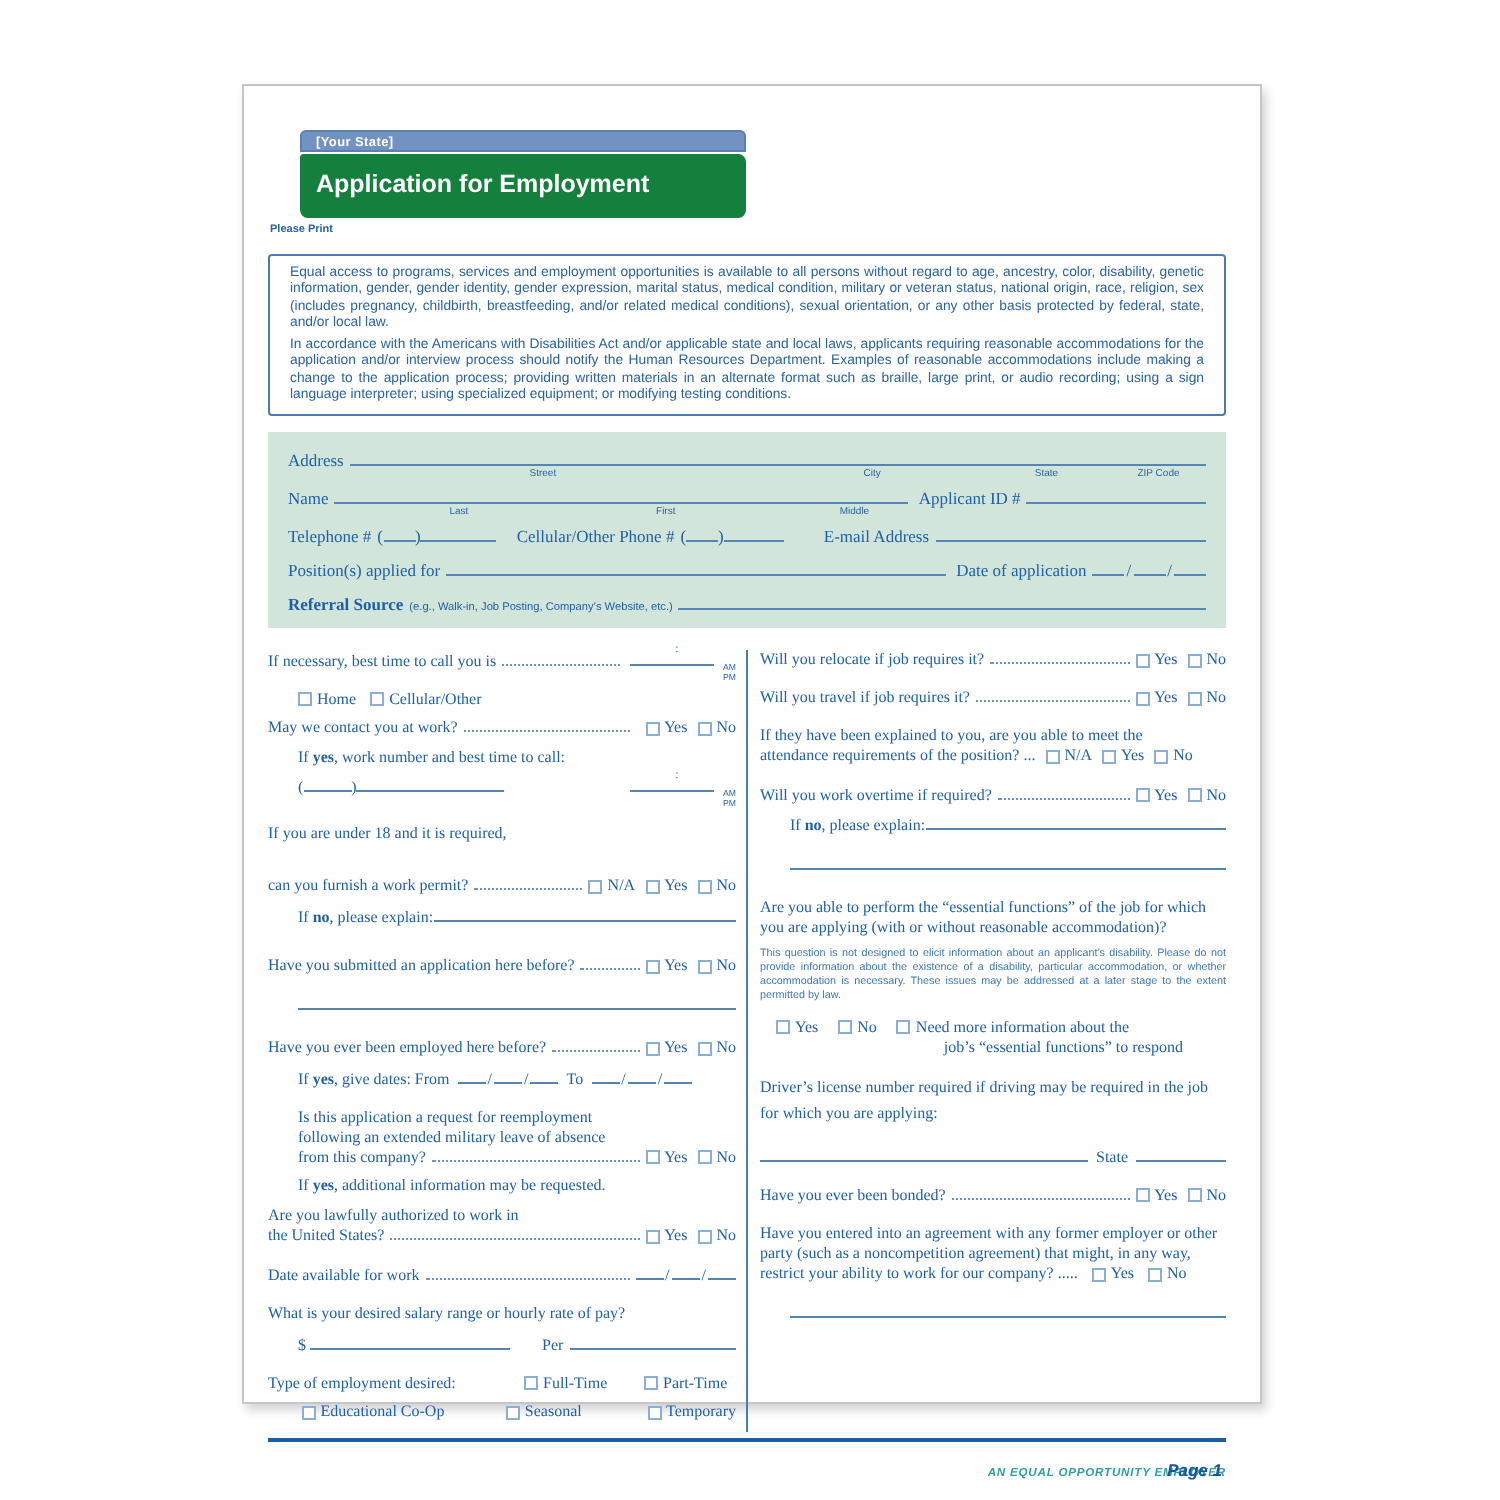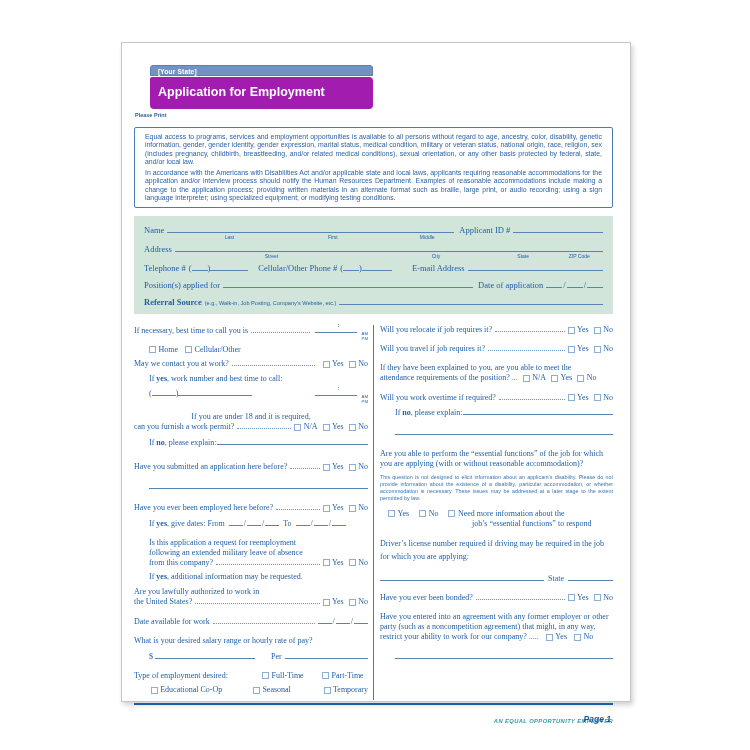--- a/index.html
+++ b/index.html
@@ -11,21 +11,21 @@
     padding:22px 17px 0 12px;
   }
   
   .state-bar {
     width:223px; height:11px; background:#7292c2; border-radius:3px 3px 0 0;
     color:#ffffff; font-family:"Liberation Sans", sans-serif; font-weight:bold;
     font-size:6.5px; line-height:11px; padding-left:7px; letter-spacing:0.2px;
     border:1px solid #5d7fb4; margin-left:16px;
   }
   .title-bar {
-    width:223px; height:32px; background:#a21caf; border-radius:2px 4px 4px 4px;
+    width:223px; height:32px; background:#15803d; border-radius:2px 4px 4px 4px;
     color:#ffffff; font-family:"Liberation Sans", sans-serif; font-weight:bold;
     font-size:12.5px; line-height:30px; padding-left:8px; margin-left:16px; margin-top:1px;
   }
   .please-print {
     font-family:"Liberation Sans", sans-serif; font-weight:bold; color:#2a62a6;
     font-size:5.5px; margin:3px 0 0 1px;
   }
   
   .intro-box {
     margin-top:9px; border:1.5px solid #4a7cb0; border-radius:2px;
@@ -82,37 +82,37 @@
   <div class="title-bar">Application for Employment</div>
   <div class="please-print">Please Print</div>
 
   <div class="intro-box">
     <p>Equal access to programs, services and employment opportunities is available to all persons without regard to age, ancestry, color, disability, genetic information, gender, gender identity, gender expression, marital status, medical condition, military or veteran status, national origin, race, religion, sex (includes pregnancy, childbirth, breastfeeding, and/or related medical conditions), sexual orientation, or any other basis protected by federal, state, and/or local law.</p>
     <p>In accordance with the Americans with Disabilities Act and/or applicable state and local laws, applicants requiring reasonable accommodations for the application and/or interview process should notify the Human Resources Department. Examples of reasonable accommodations include making a change to the application process; providing written materials in an alternate format such as braille, large print, or audio recording; using a sign language interpreter; using specialized equipment; or modifying testing conditions.</p>
   </div>
 
   <div class="info-panel">
     <div class="frow subgap">
+      <span class="lbl">Address</span>
+      <span class="ln fill" style="margin-left:3px;">
+        <span class="sub" style="left:21%;">Street</span>
+        <span class="sub" style="left:60%;">City</span>
+        <span class="sub" style="left:80%;">State</span>
+        <span class="sub" style="left:92%;">ZIP Code</span>
+      </span>
+    </div>
+    <div class="frow subgap">
       <span class="lbl">Name</span>
       <span class="ln" style="flex:3.2; margin-left:3px;">
         <span class="sub" style="left:20%;">Last</span>
         <span class="sub" style="left:56%;">First</span>
         <span class="sub" style="left:88%;">Middle</span>
       </span>
       <span class="lbl" style="margin-left:5px;">Applicant ID #</span>
       <span class="ln" style="flex:1; margin-left:3px;"></span>
-    </div>
-    <div class="frow subgap">
-      <span class="lbl">Address</span>
-      <span class="ln fill" style="margin-left:3px;">
-        <span class="sub" style="left:21%;">Street</span>
-        <span class="sub" style="left:60%;">City</span>
-        <span class="sub" style="left:80%;">State</span>
-        <span class="sub" style="left:92%;">ZIP Code</span>
-      </span>
     </div>
     <div class="frow" style="margin-bottom:7px;">
       <span class="lbl">Telephone #</span>
       <span class="lbl" style="margin-left:3px;">(</span>
       <span class="ln" style="width:16px;"></span>
       <span class="lbl">)</span>
       <span class="ln" style="width:38px;"></span>
       <span class="lbl" style="margin-left:10px;">Cellular/Other Phone #</span>
       <span class="lbl" style="margin-left:3px;">(</span>
       <span class="ln" style="width:16px;"></span>
@@ -190,21 +190,21 @@
         <span class="fill"></span>
         <span class="timeblank">
             <span class="colon">:</span>
           </span>
         <span class="ampm">
             <span>AM</span>
             <span>PM</span>
           </span>
       </div>
 
-      <div class="q mt-md" style="margin-bottom:0;text-align:center;">If you are under 18 and it is required,</div>
+      <div class="q mt-md" style="margin-bottom:16px;">If you are under 18 and it is required,</div>
       <div class="q qrow">
         <span>can you furnish a work permit?</span>
         <span class="ld"></span>
         <span class="opt" style="margin-left:0;">
             <span class="cb"></span>
             <span>N/A</span>
           </span>
         <span class="opt">
             <span class="cb"></span>
             <span>Yes</span>

